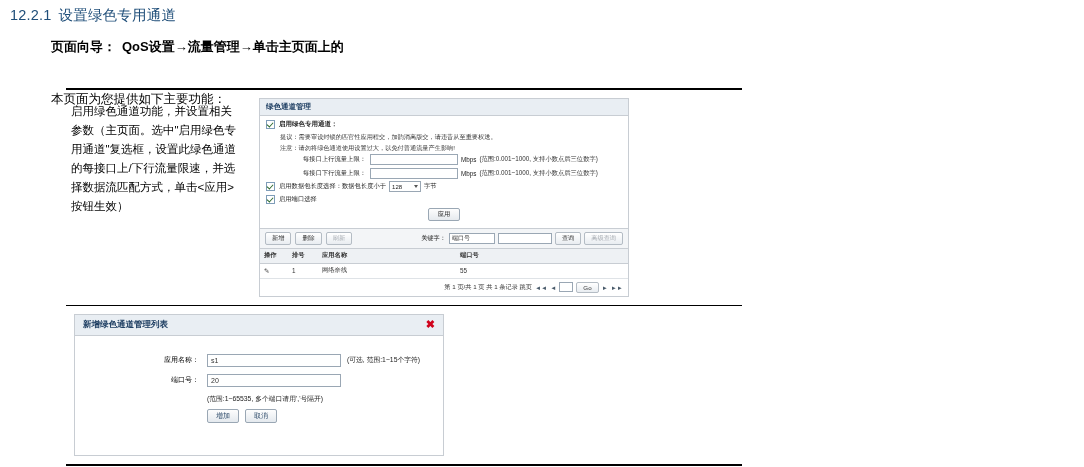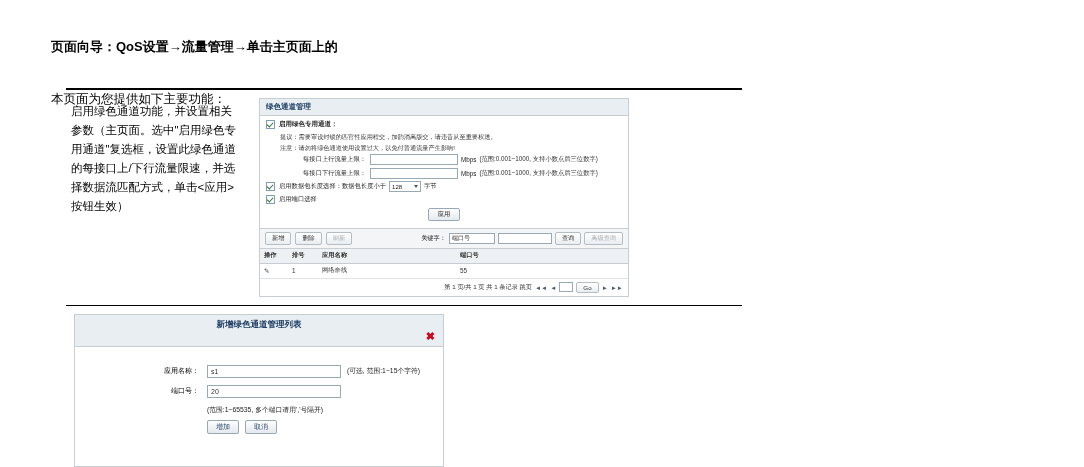--- a/index.html
+++ b/index.html
@@ -40,21 +40,21 @@
   }
   
   .nav-line {
     position: absolute;
     left: 51px;
     top: 38px;
     font-size: 13px;
     font-weight: bold;
     color: #000;
   }
-  .nav-line .nav-label { }
+  .nav-line .nav-label { margin-right: 6px; }
   .intro-line {
     position: absolute;
     left: 51px;
     top: 59px;
     font-size: 12.5px;
     color: #000;
     margin-top: 32px;
   }
   
   .doc-table {
@@ -279,21 +279,20 @@
   }
   .shot2-title {
     background: #e9eef3;
     border-bottom: 1px solid #c8cdd3;
     padding: 4px 8px;
     font-size: 8.5px;
     font-weight: bold;
     color: #1f3f63;
     display: flex;
     align-items: center;
-    flex-direction: column;
   }
   .close-x {
     margin-left: auto;
     color: #d0021b;
     font-weight: bold;
     font-size: 11px;
     line-height: 1;
     cursor: pointer;
   }
   .shot2-body { padding: 18px 8px 10px 8px; }
@@ -341,20 +340,23 @@
     border-radius: 2px;
     color: #1a3a5c;
   }
   .spacer-bottom { height: 22px; }
 </style>
 </head>
 <body>
 
 <div class="page">
 
+  <div class="section-heading">
+    <span class="num">12.2.1</span><span>设置绿色专用通道</span>
+  </div>
   <div class="heading-rule"></div>
 
   <div class="nav-line">
     <span class="nav-label">页面向导：</span><span>QoS设置→流量管理→单击主页面上的</span>
   </div>
   <div class="intro-line">本页面为您提供如下主要功能：</div>
 
   <div class="doc-table">
     <div class="rule"></div>
 

